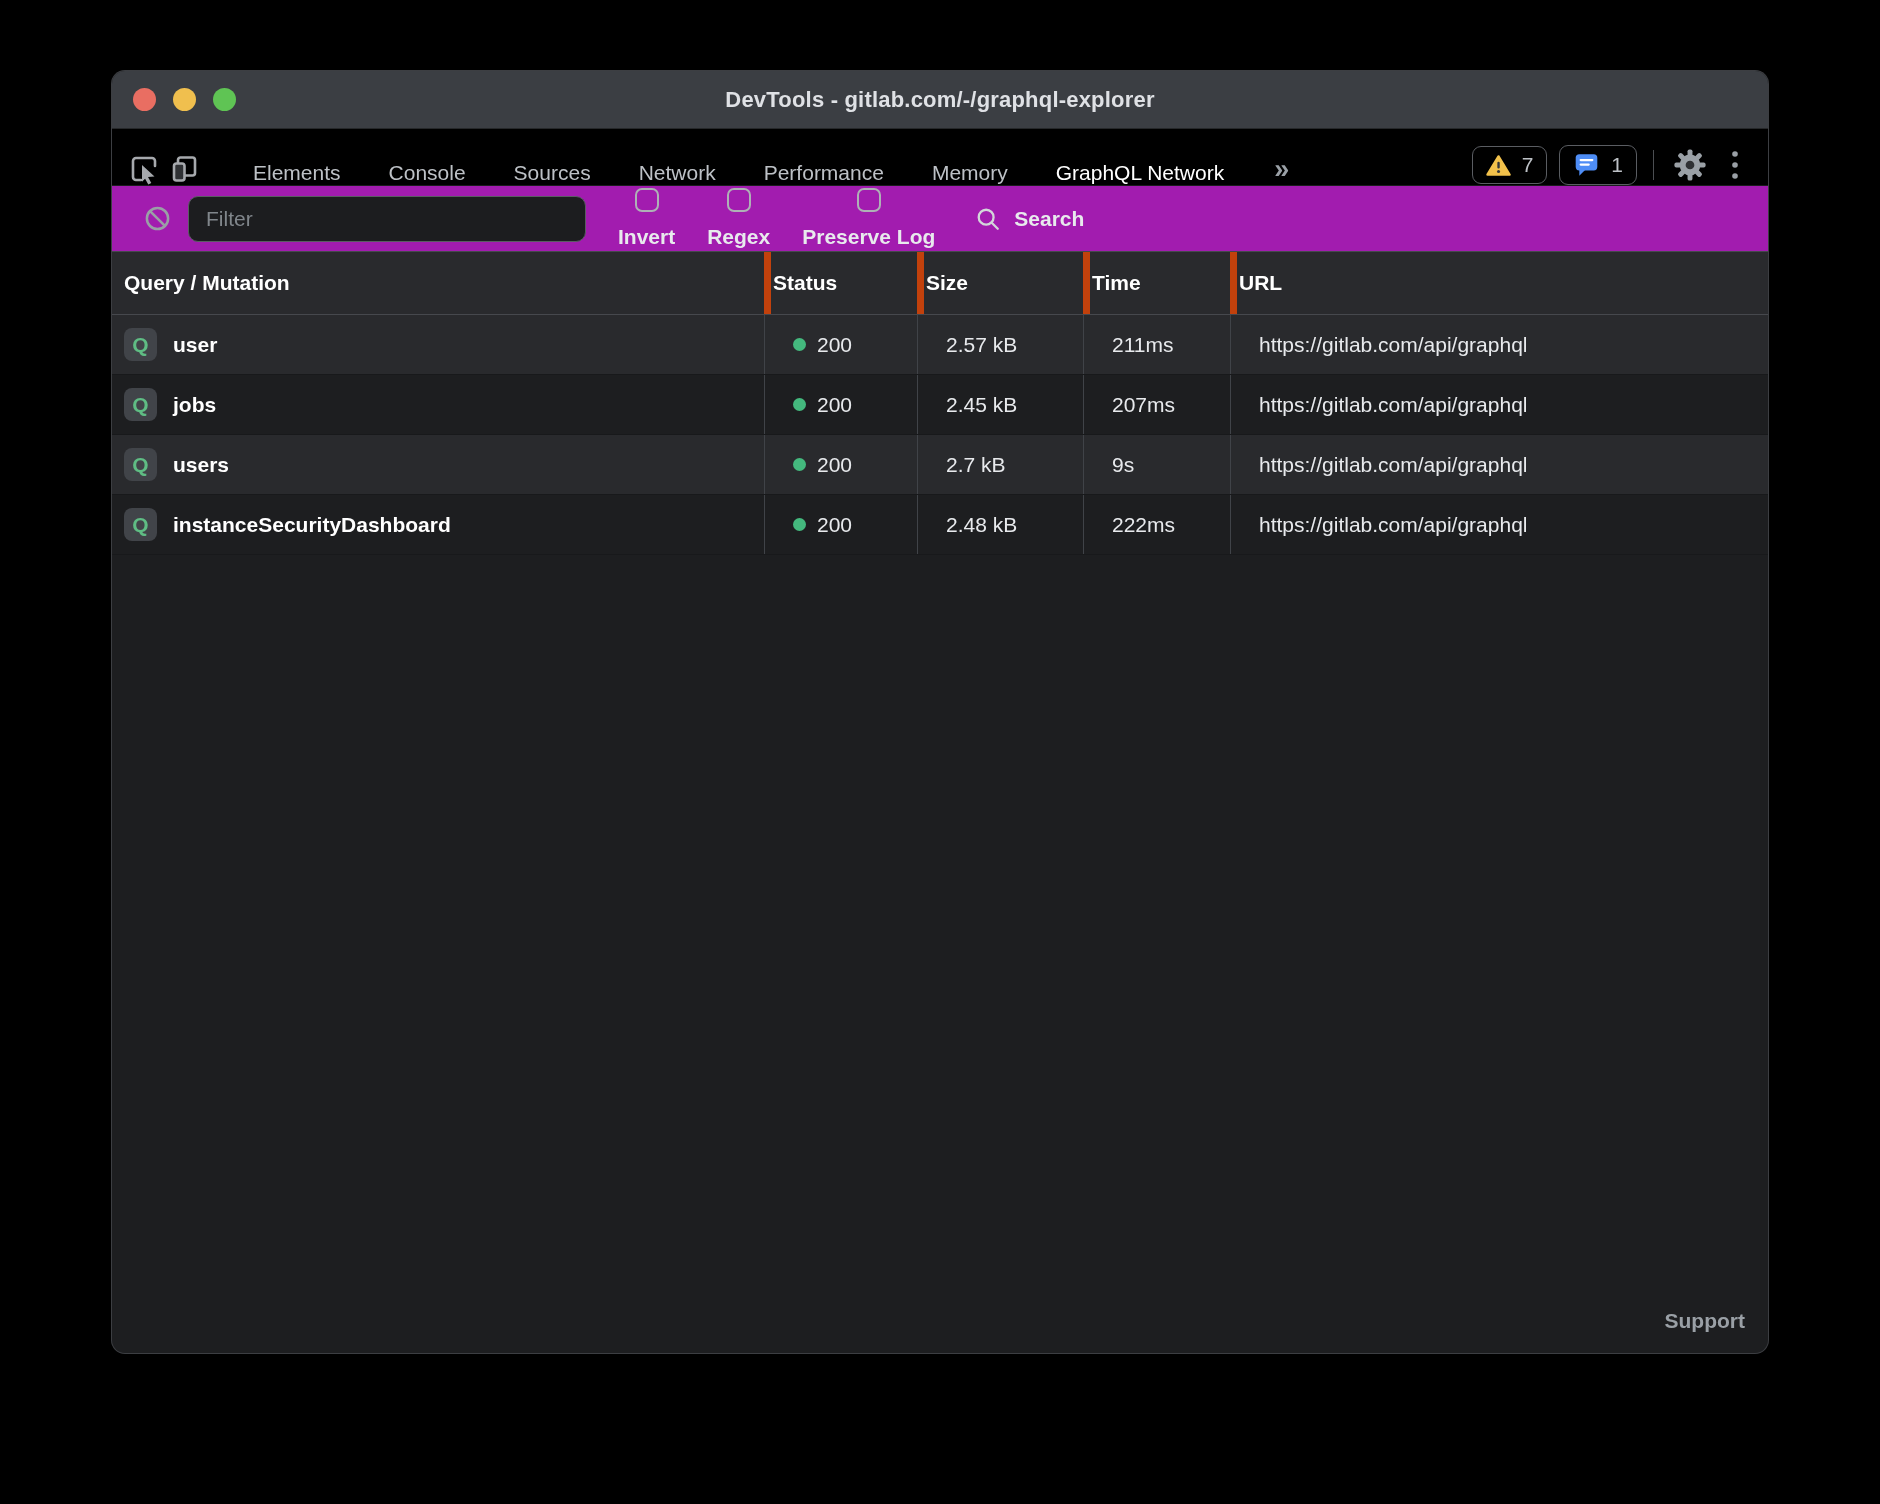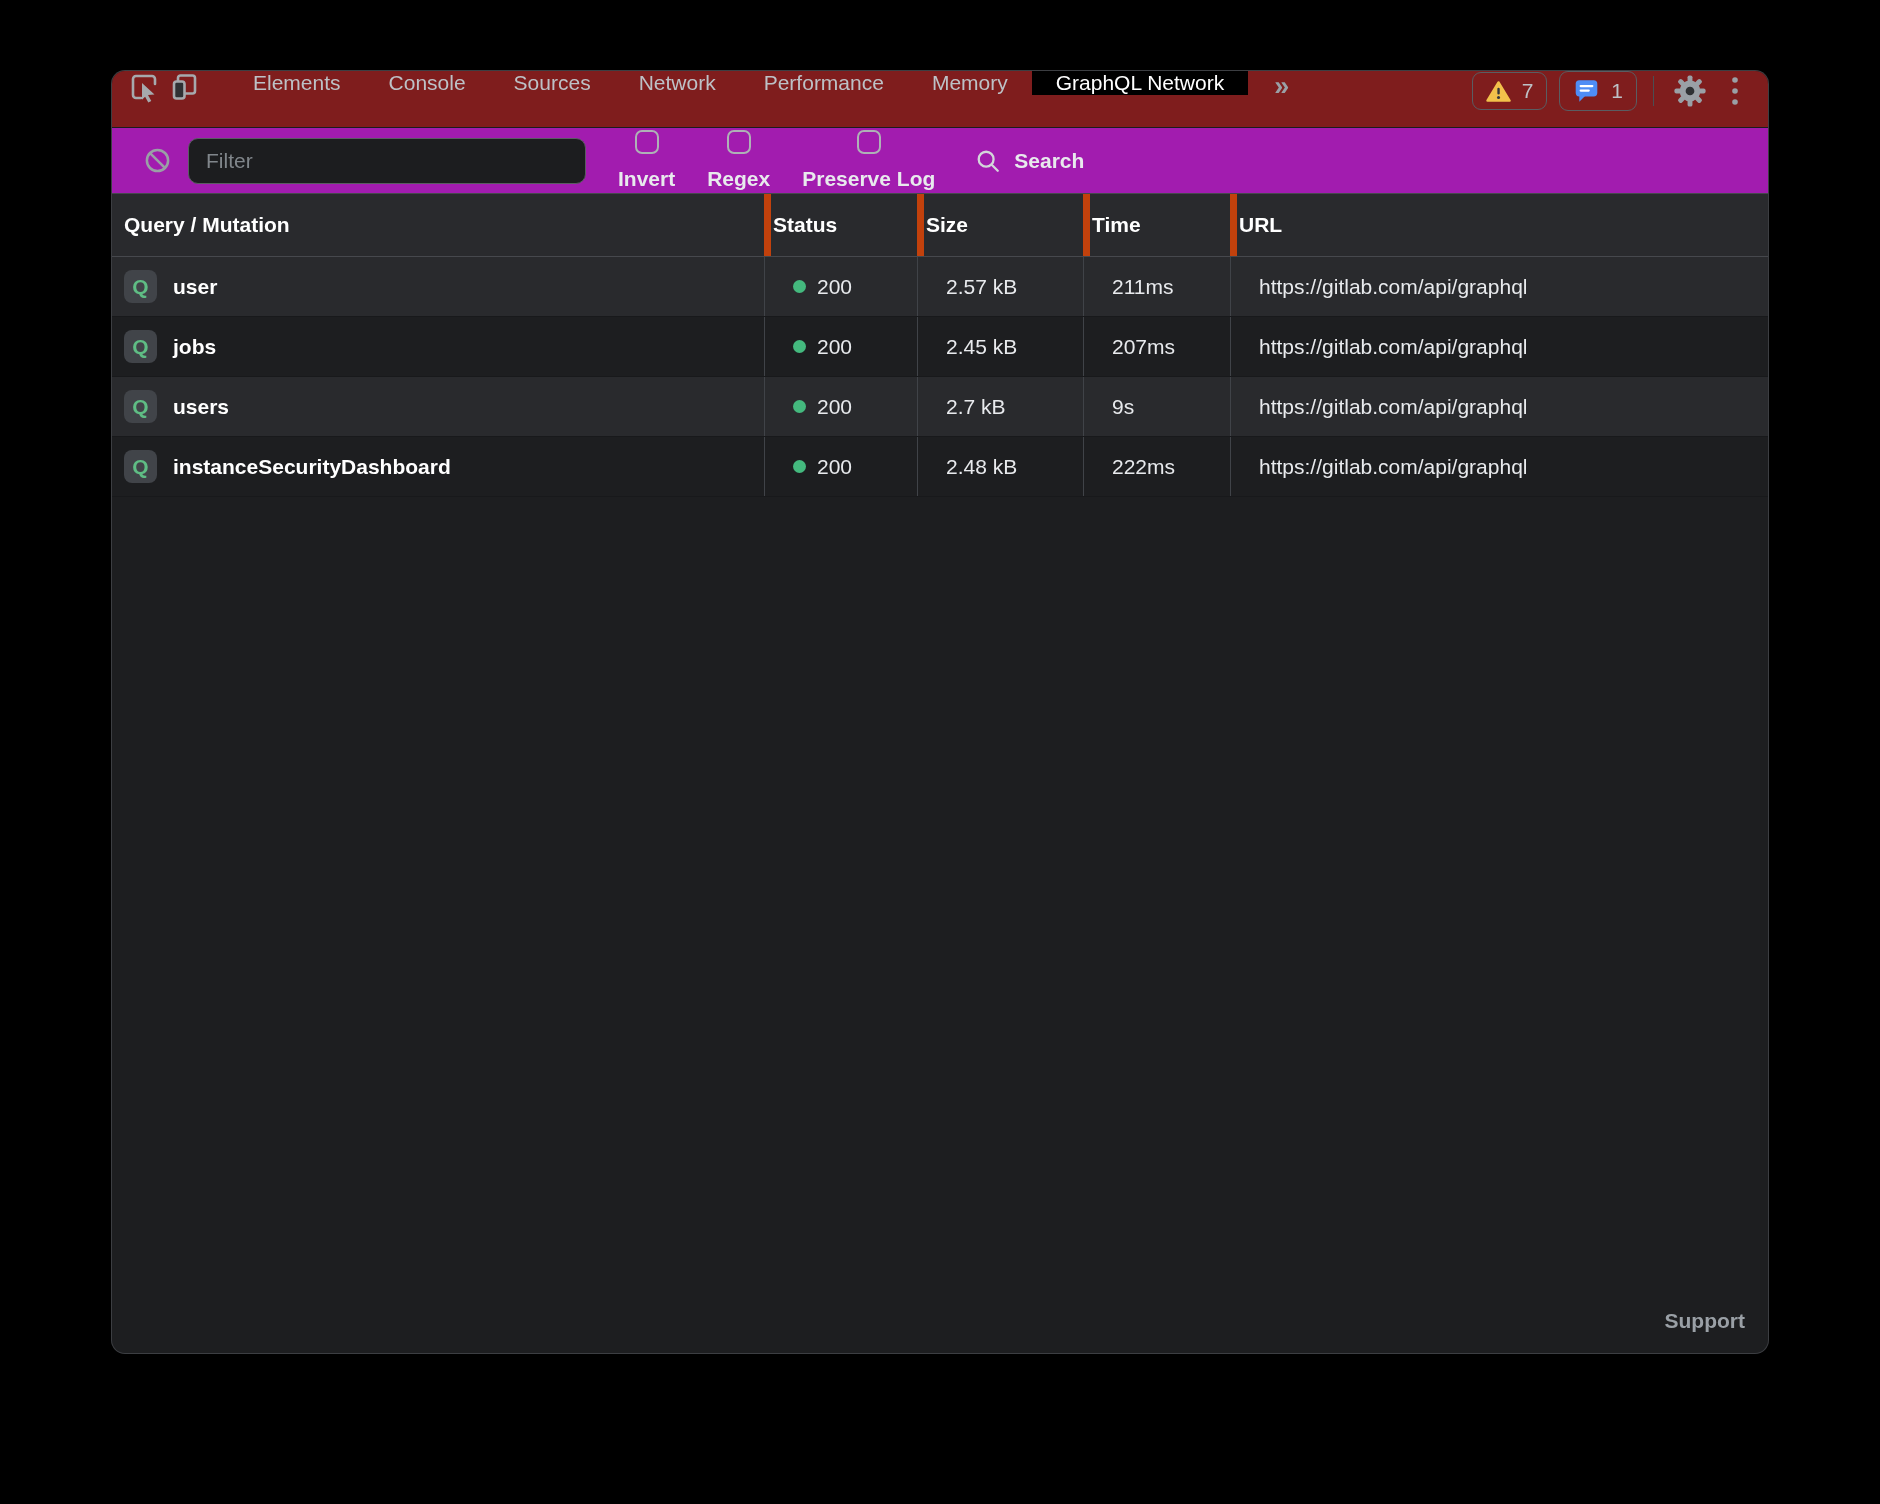--- a/index.html
+++ b/index.html
@@ -21,22 +21,22 @@
   }
   .traffic { position: absolute; left: 21px; top: 0; height: 100%; display: flex; align-items: center; gap: 17px; }
   .light { width: 23px; height: 23px; border-radius: 50%; }
   .light.red { background: #e96e62; }
   .light.yellow { background: #f0bf4e; }
   .light.green { background: #5fc454; }
   .win-title { font-size: 22px; font-weight: bold; color: #dfe1e5; letter-spacing: .2px; }
 
   
   .tabbar {
-    flex: 0 0 57px; background: #7f1d1d;
-    display: flex; align-items: flex-start;
+    flex: 0 0 57px; background: #000000;
+    display: flex; align-items: flex-end;
     border-bottom: 1px solid #1b1c1e;
   }
   .tool-btn { display: flex; align-items: center; justify-content: center; width: 40px; }
   .tool-btn:first-child { margin-left: 12px; }
   .vsep { width: 1px; background: #4b4e52; margin: 13px 12px; }
   .tab { display: flex; align-items: center; padding: 0 24px; font-size: 21px; color: #bdc1c6; white-space: nowrap; }
   .tab.active { background: #000; color: #fff; }
   .chev { display: flex; align-items: center; padding: 0 26px; color: #9aa0a6; font-size: 27px; font-weight: bold; }
   .right-group { margin-left: auto; display: flex; align-items: center; gap: 12px; padding-right: 20px; }
   .pill {
@@ -88,20 +88,28 @@
   .dot { width: 13px; height: 13px; border-radius: 50%; background: #44b97e; }
 
   .empty-area { flex: 1 1 auto; position: relative; }
   .support { position: absolute; right: 23px; bottom: 20px; font-size: 21px; font-weight: bold; color: #9aa0a6; }
 </style>
 </head>
 <body>
 
 <div class="window">
 
+  <div class="titlebar">
+    <div class="traffic">
+      <div class="light red"></div>
+      <div class="light yellow"></div>
+      <div class="light green"></div>
+    </div>
+    <div class="win-title">DevTools - gitlab.com/-/graphql-explorer</div>
+  </div>
 
   <div class="tabbar">
     <div class="tool-btn">
       <svg width="32" height="32" viewBox="0 0 32 32" fill="none">
         <path d="M27 13 V8 a3 3 0 0 0 -3 -3 H8 a3 3 0 0 0 -3 3 v16 a3 3 0 0 0 3 3 h5" stroke="#a6a9ad" stroke-width="2.6" stroke-linecap="round"></path>
         <path d="M14 12 L26.5 23.5 L20 24.1 L23.3 30 L20.3 31.6 L17.1 25.7 L14 28.8 Z" fill="#a6a9ad"></path>
       </svg>
     </div>
     <div class="tool-btn">
       <svg width="32" height="32" viewBox="0 0 32 32" fill="none">

